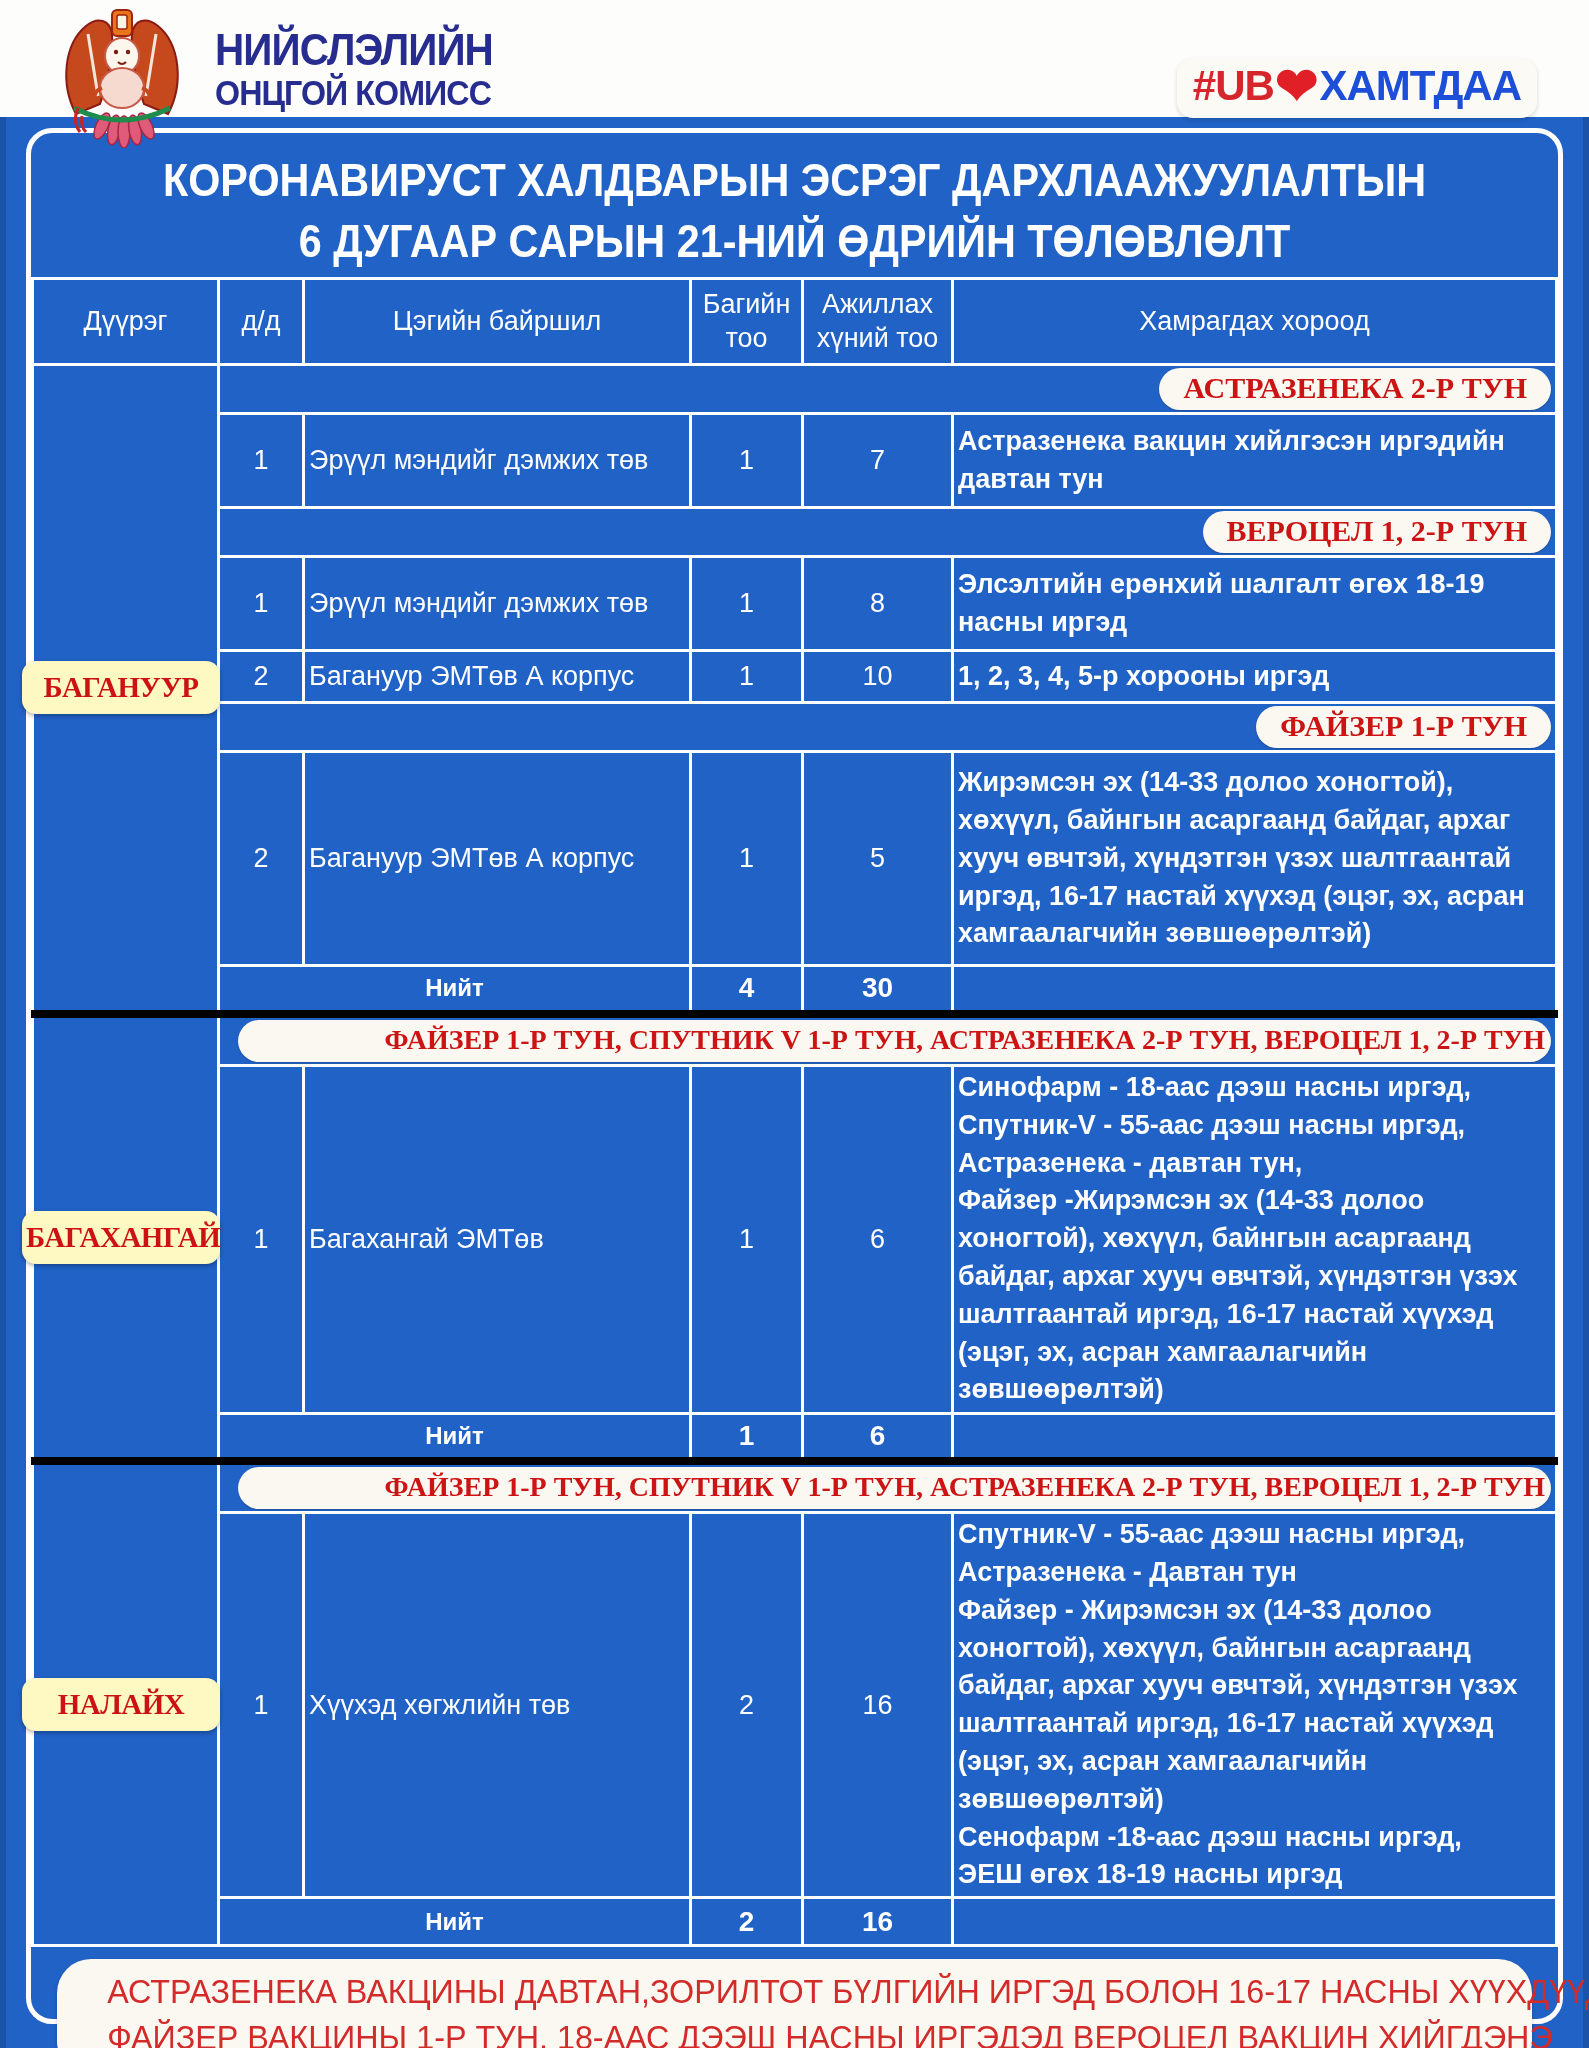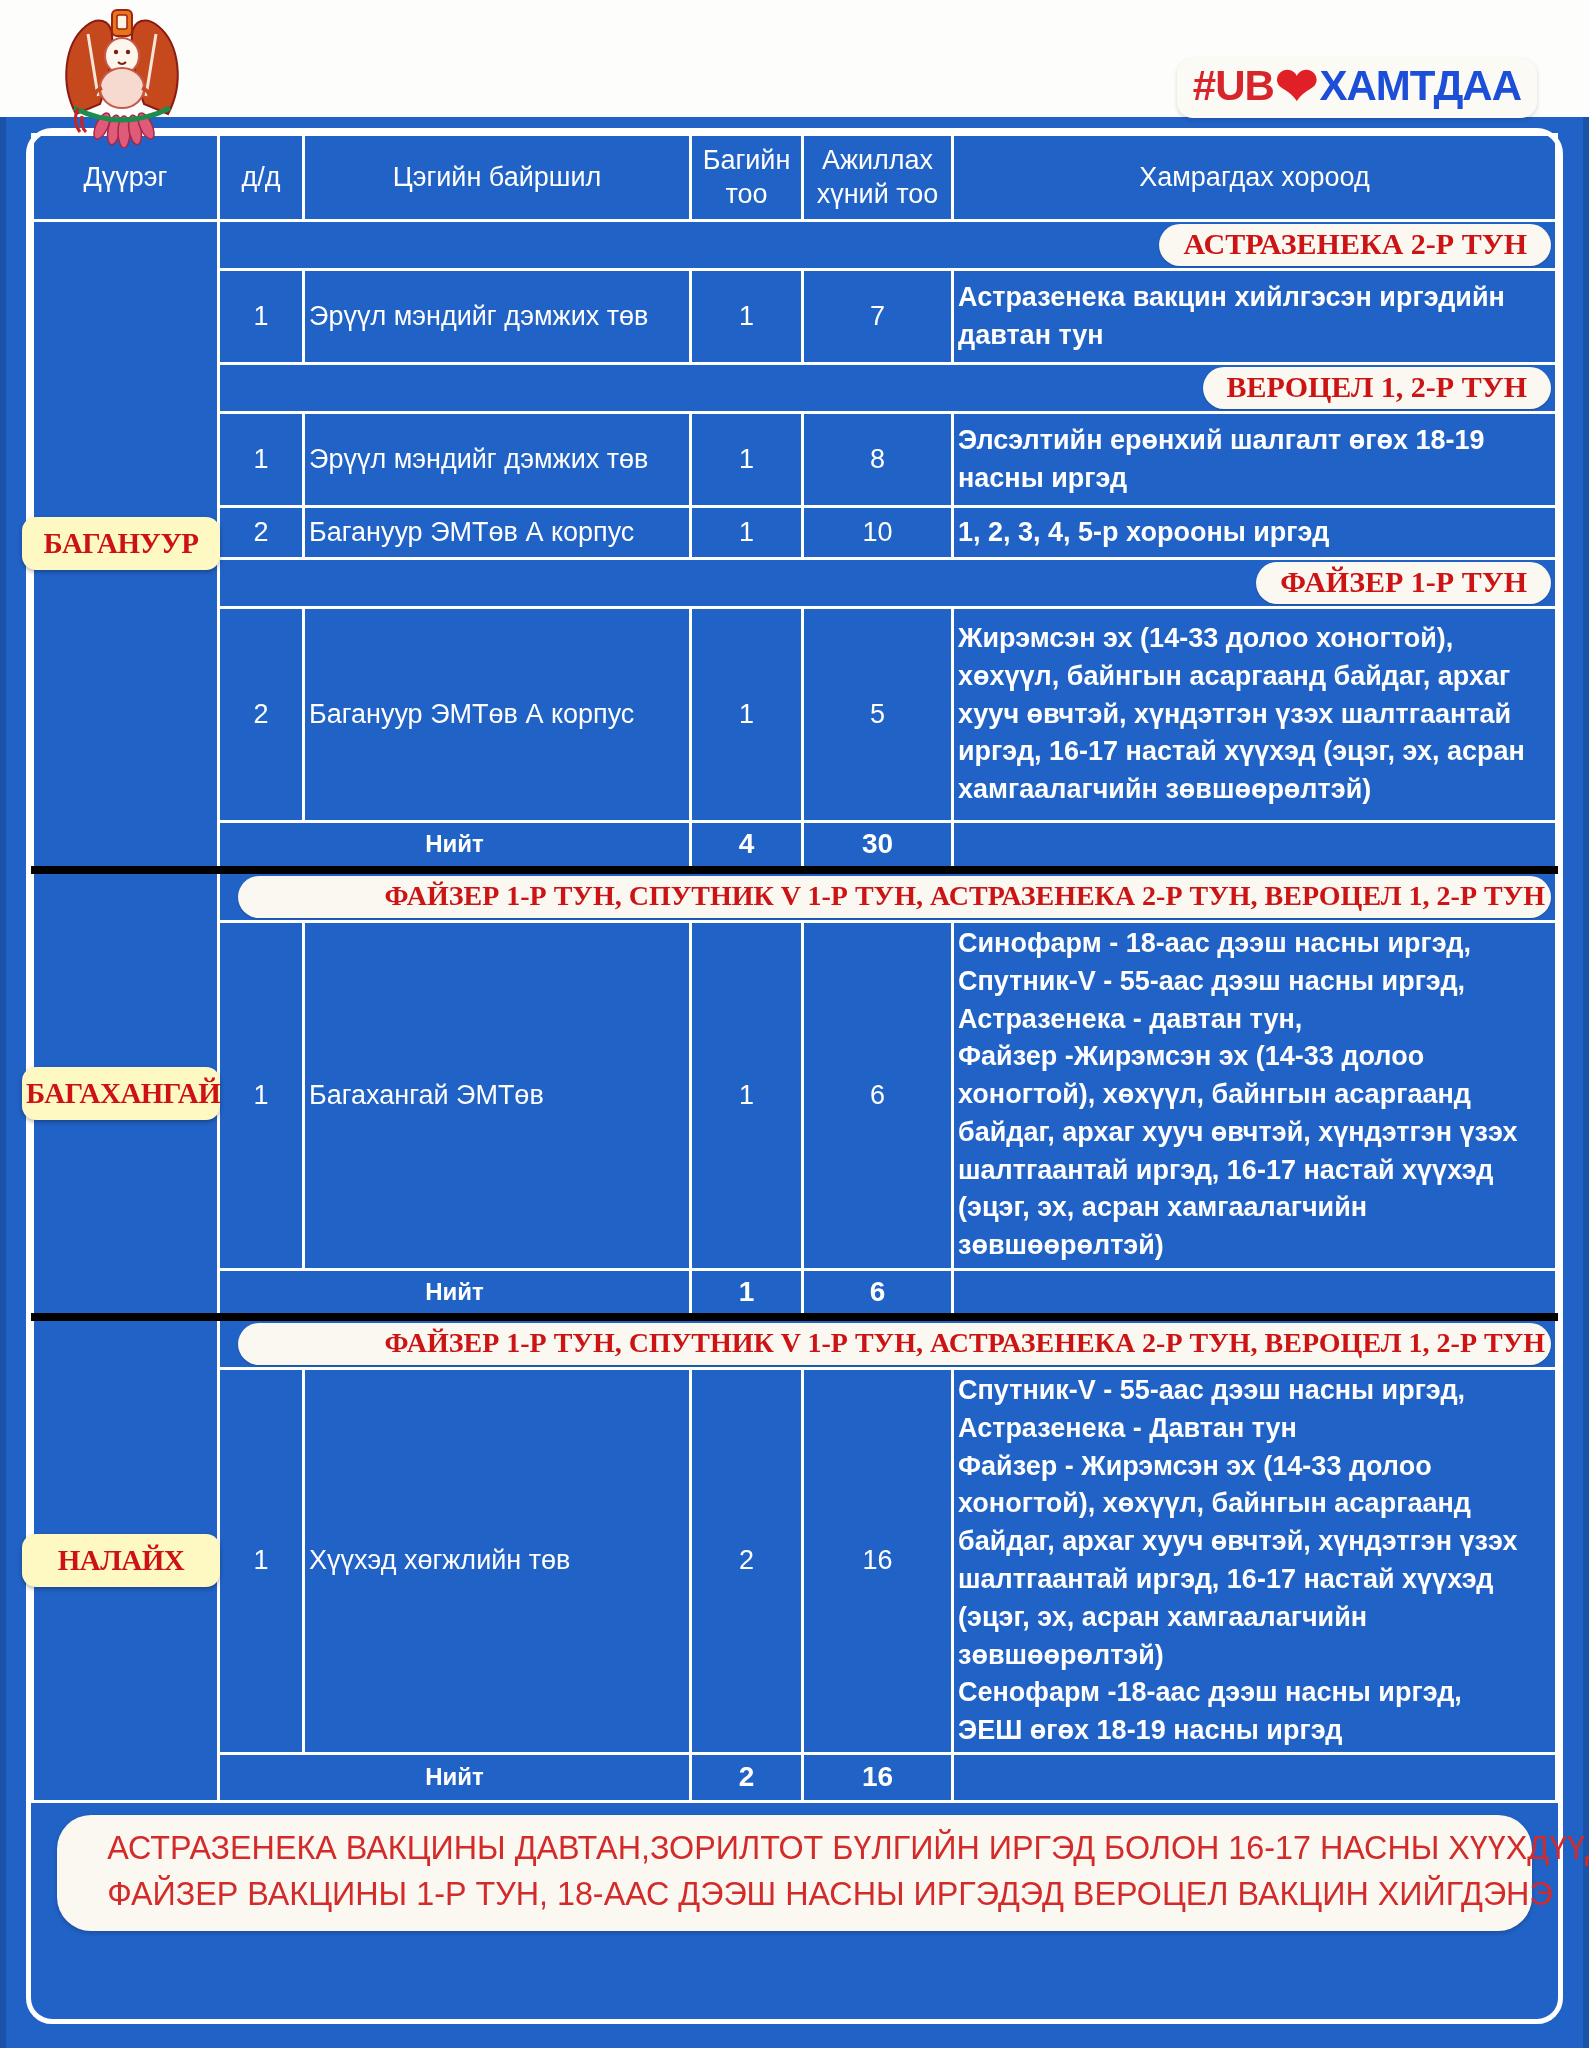--- a/index.html
+++ b/index.html
@@ -94,30 +94,38 @@
     <g fill="#e05a7a" stroke="#a52646" stroke-width="1.5">
       <ellipse cx="44" cy="122" rx="6" ry="14" transform="rotate(25 44 122)"></ellipse>
       <ellipse cx="56" cy="126" rx="6" ry="15" transform="rotate(10 56 126)"></ellipse>
       <ellipse cx="66" cy="128" rx="6" ry="16"></ellipse>
       <ellipse cx="77" cy="126" rx="6" ry="15" transform="rotate(-10 77 126)"></ellipse>
       <ellipse cx="88" cy="122" rx="6" ry="14" transform="rotate(-25 88 122)"></ellipse>
     </g>
     <path d="M16,104 Q64,128 112,104" stroke="#1e8c4a" stroke-width="5" fill="none"></path>
     <path d="M20,104 q-6,14 2,24 M24,112 q-2,10 4,16" stroke="#c22" stroke-width="3" fill="none"></path>
   </svg>
+  <div class="org-name">
+    <div class="l1">НИЙСЛЭЛИЙН</div>
+    <div class="l2">ОНЦГОЙ КОМИСС</div>
+  </div>
 </div>
 
 <div class="badge">
   <span class="tag">#UB</span>
     <span class="heart">❤</span>
     <span class="word">ХАМТДАА</span>
 </div>
 
 <div class="frame">
 
+  <div class="title">
+    <div>КОРОНАВИРУСТ ХАЛДВАРЫН ЭСРЭГ ДАРХЛААЖУУЛАЛТЫН</div>
+    <div>6 ДУГААР САРЫН 21-НИЙ ӨДРИЙН ТӨЛӨВЛӨЛТ</div>
+  </div>
 
   <table class="plan">
     <colgroup>
       <col style="width:186px">
         <col style="width:85px">
         <col style="width:387px">
       <col style="width:112px">
         <col style="width:150px">
         <col>
     </colgroup>

